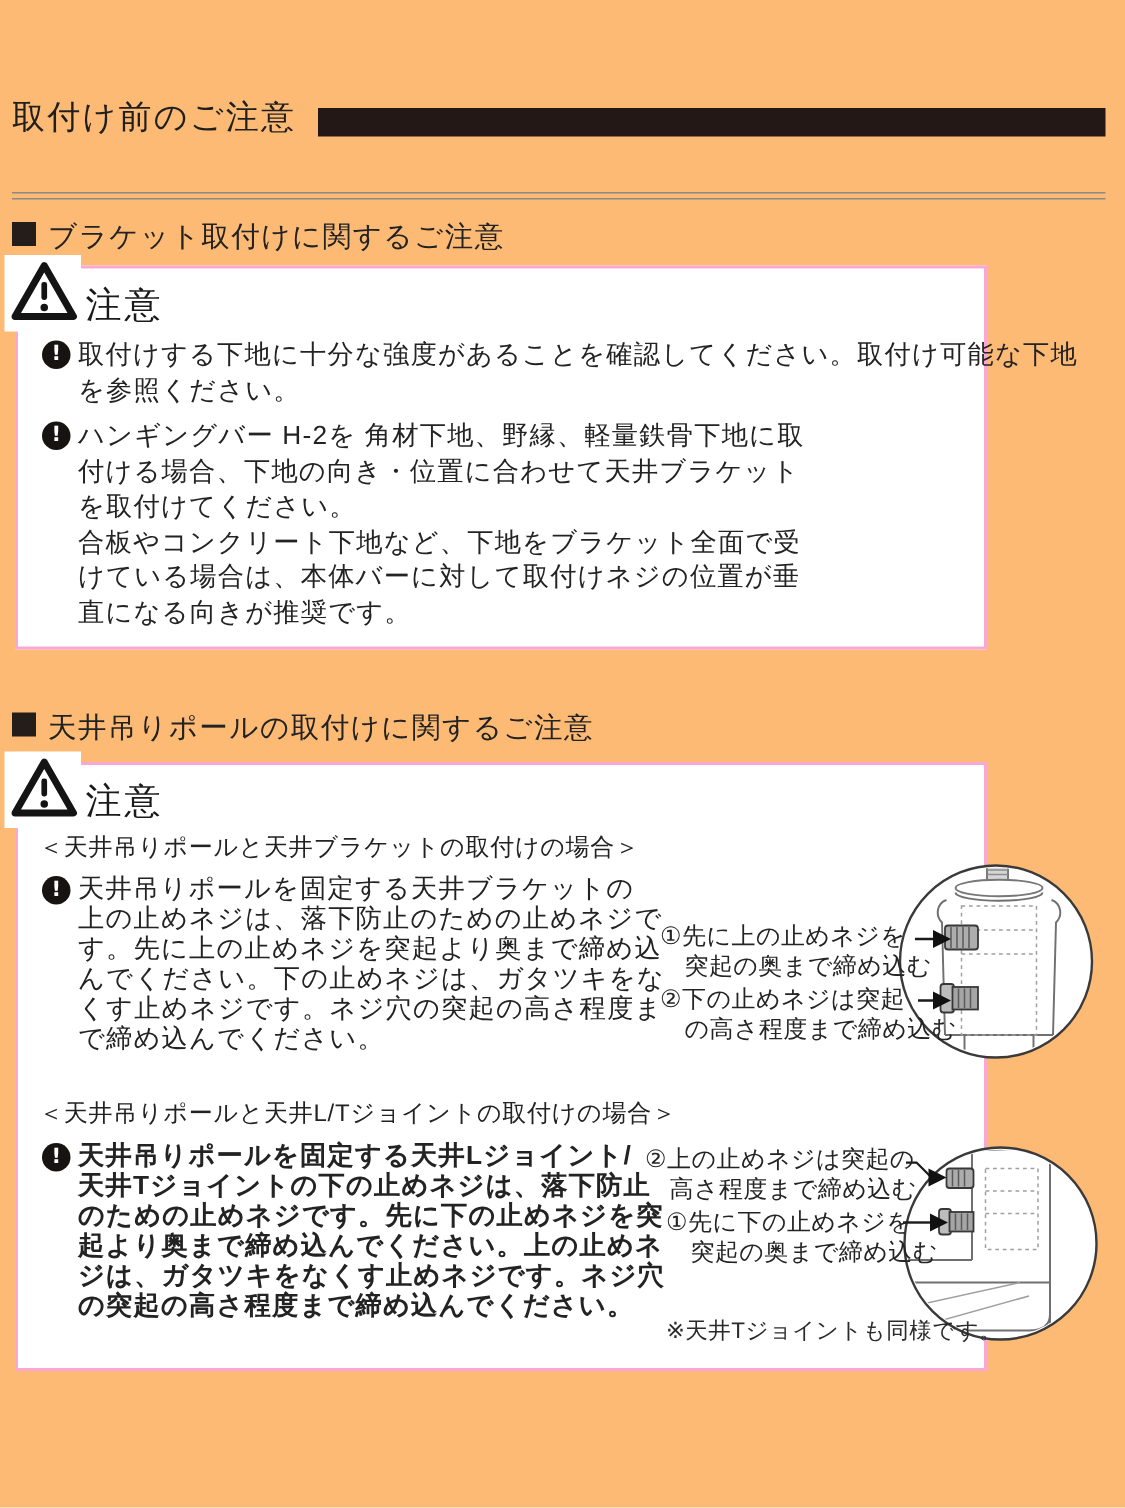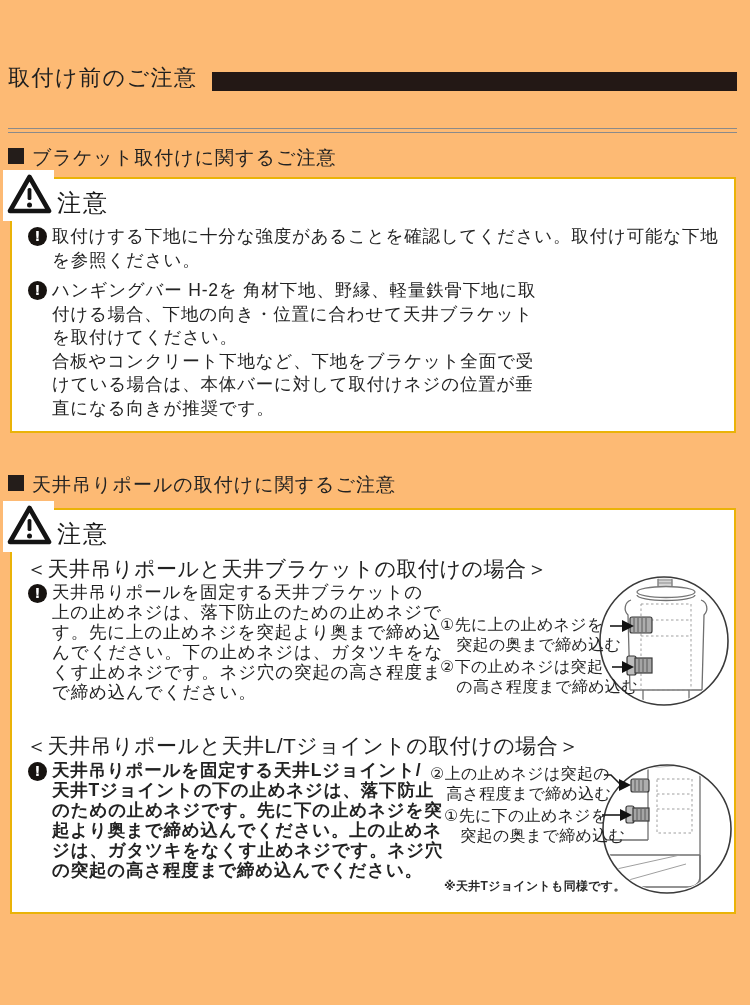--- a/index.html
+++ b/index.html
@@ -15,37 +15,37 @@
   .title-bar { flex:1; height:19px; background:#231815; margin-left:14px; margin-top:6px; }
   .intro-note { position:absolute; top:102px; left:8px; width:734px; font-size:16px; letter-spacing:0.8px; white-space:nowrap; color:#262626; }
   .double-rule { position:absolute; top:128px; left:8px; width:729px; height:5px;
     border-top:1.5px solid #8a8a8a; border-bottom:1.5px solid #8a8a8a; }
   
   .sec-heading { position:absolute; left:8px; display:flex; align-items:flex-start;text-align:right; }
   .sec-heading .sq { width:16px; height:16px; background:#241d1a; margin:3px 8px 0 0; flex:none; }
   .sec-heading .lbl { font-size:19px; letter-spacing:1px; color:#222; }
   .sec1 { top:145px; } .sec2 { top:472px; }
   
-  .cbox { position:absolute; left:10px; width:726px; border:2px solid #eab308; background:#fff; }
+  .cbox { position:absolute; left:10px; width:648px; border:2px solid #f9a8d4; background:#fff; }
   .box1 { top:177px; height:256px; }
   .box2 { top:508px; height:406px; }
   .tri-wrap { position:absolute; left:-9px; top:-9px; background:#fff; padding:4px 2px 6px 4px; }
   .tri-wrap svg { display:block; }
   .caution-label { position:absolute; left:45px; top:8px; font-size:24px; letter-spacing:2px; color:#1a1a1a; }
   .excl { position:absolute; width:19px; height:19px; border-radius:50%; background:#171310; color:#fff;
     font-weight:bold; font-size:14px; line-height:19px; text-align:center; font-family:"DejaVu Sans",sans-serif; }
   .btext { position:absolute; white-space:pre-line; font-size:17.5px; letter-spacing:0.8px; color:#232323; }
   .lh23 { line-height:23.5px; }
   .lh20 { line-height:20px; }
-  .sub-header { position:absolute; left:14px; font-size:21px; letter-spacing:0.5px; white-space:nowrap; color:#222; }
+  .sub-header { position:absolute; left:14px; font-size:16px; letter-spacing:0.5px; white-space:nowrap; color:#222; }
   
   .panel { position:absolute; left:418px; width:306px; }
   .panel svg.diagram { position:absolute; left:0; top:0; }
   .ann { position:absolute; white-space:pre-line; font-size:16px; line-height:20px; letter-spacing:0.3px; color:#242424; }
-  .dnote { position:absolute; font-size:12px; letter-spacing:0.3px; color:#2a2a2a; white-space:nowrap;font-weight:bold; }
+  .dnote { position:absolute; font-size:15px; letter-spacing:0.3px; color:#2a2a2a; white-space:nowrap; }
 </style>
 </head>
 <body>
 
 <div id="page">
 
   <div class="title-row">
     <h1>取付け前のご注意</h1>
     <div class="title-bar"></div>
   </div>

